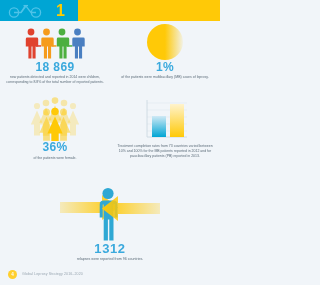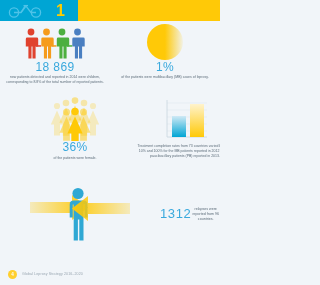--- a/index.html
+++ b/index.html
@@ -67,21 +67,21 @@
   }
 
   .art {
     display: flex;
     align-items: flex-end;
     justify-content: center;
   }
 
   .figure-value {
     color: #3aa9dd;
-    font-weight: normal;
+    font-weight: bold;
     font-size: 11px;
     letter-spacing: 0.4px;
     line-height: 1.1;
     text-align: center;
   }
   .figure-value.big {
     font-size: 12px;
   }
   .caption {
     color: #5b6b78;
@@ -92,21 +92,21 @@
     max-width: 100px;
   }
 
   
   .bottom {
     position: absolute;
     top: 186px;
     left: 0;
     width: 220px;
     display: flex;
-    flex-direction: row;
+    flex-direction: column;
     align-items: center;
   }
   .bottom .figure-value {
     font-size: 13px;
     letter-spacing: 0.6px;
   }
   .bottom .caption {
     max-width: 150px;
     font-size: 3.6px;
   }
@@ -206,21 +206,21 @@
           </defs>
           <path d="M19 1 a18 18 0 0 1 0 36 z" fill="url(#pieFade)"></path>
           <path d="M19 1 a18 18 0 0 0 0 36 z" fill="#ffc907"></path>
         </svg>
       </div>
       <div class="figure-value big">1%</div>
       <div class="caption">of the patients were multibacillary (MB) cases of leprosy.</div>
     </div>
   </div>
 
-  <div class="row" style="margin-top:8px;margin-left:20px;">
+  <div class="row" style="margin-top:8px;">
 
     <div class="cell">
       <div class="art" style="height:48px;">
         <svg width="58" height="46" viewBox="0 0 58 46">
           <g fill="#ffc907">
 
             <g opacity="0.24">
               <circle cx="11" cy="11" r="3.1"></circle>
               <path d="M11 15.4 l6.2 14.2 h-3.2 v11 h-6 v-11 h-3.2 z"></path>
             </g>

